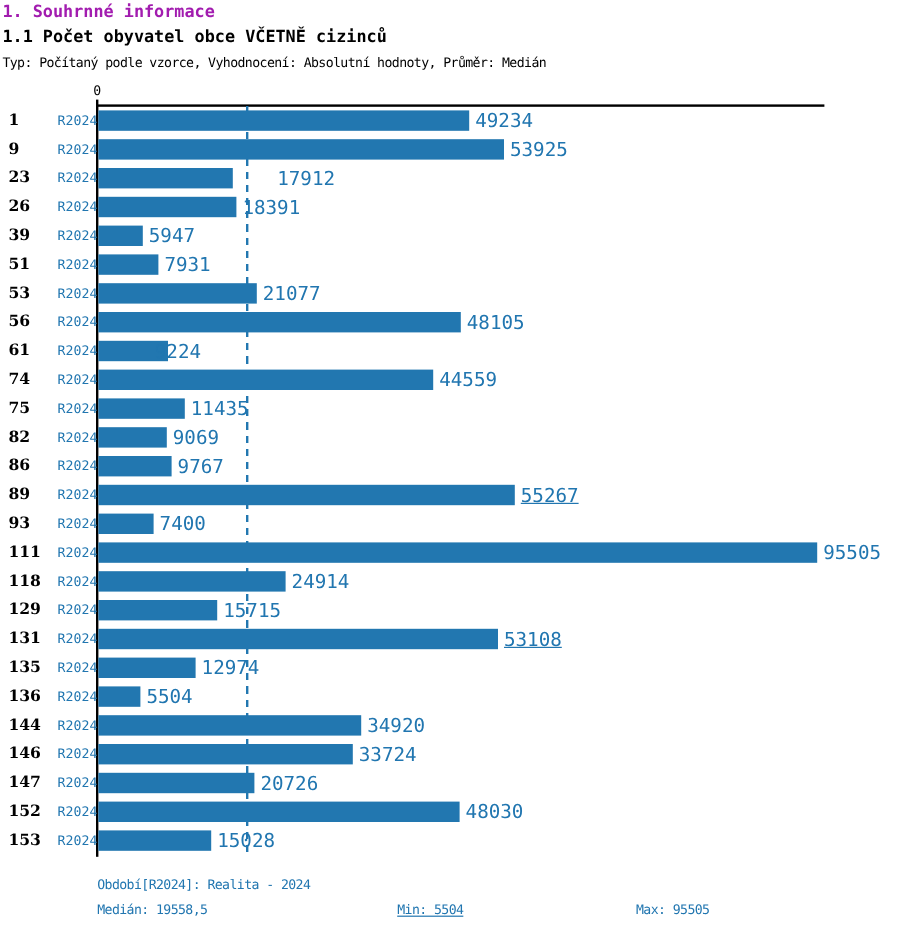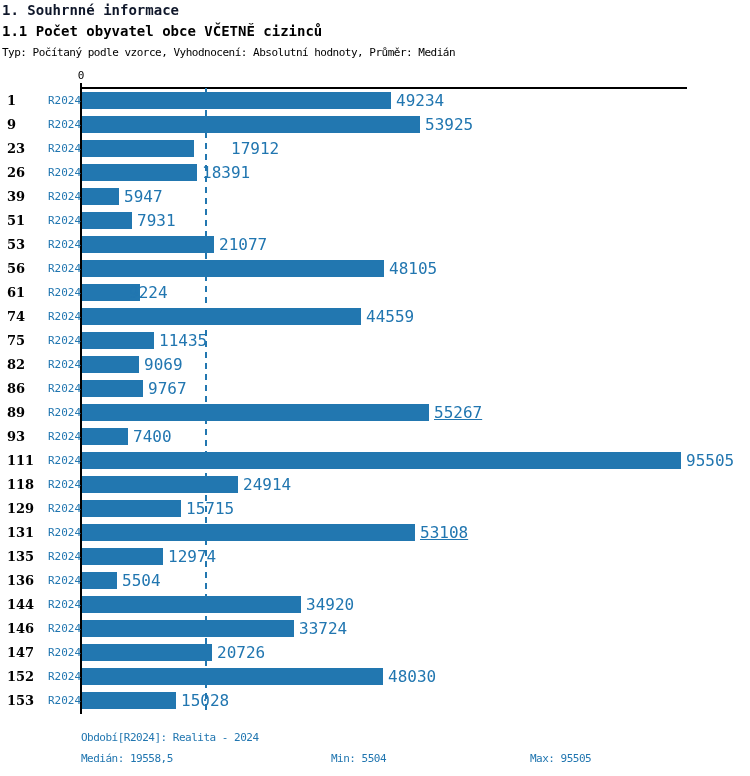--- a/index.html
+++ b/index.html
@@ -6,21 +6,21 @@
   body{
     width:750px;height:776px;
     background:#ffffff;
     position:relative;
     overflow:hidden;
     font-family:"DejaVu Sans Mono", monospace;
   }
   .abs{position:absolute;}
   .title1{
     left:2px;top:2px;
-    font-size:14px;font-weight:bold;color:#0f172a;
+    font-size:14px;font-weight:bold;color:#a21caf;
     white-space:nowrap;
   }
   .title2{
     left:2px;top:23px;
     font-size:14px;font-weight:bold;color:#000;
     white-space:nowrap;
   }
   .meta{
     left:2px;top:46px;
     font-size:11px;color:#000;
@@ -78,21 +78,21 @@
     letter-spacing:-0.5px;white-space:nowrap;
   }
   .footer-median{
     left:81px;top:752px;
     font-size:11px;color:#2176b0;
     letter-spacing:-0.5px;white-space:nowrap;
   }
   .footer-min{
     left:331px;top:752px;
     font-size:11px;color:#2176b0;
-    letter-spacing:-0.5px;white-space:nowrap;
+    letter-spacing:-0.5px;white-space:nowrap;text-decoration:underline;
   }
   .footer-max{
     left:530px;top:752px;
     font-size:11px;color:#2176b0;
     letter-spacing:-0.5px;white-space:nowrap;
   }
 </style>
 </head>
 <body>
 

